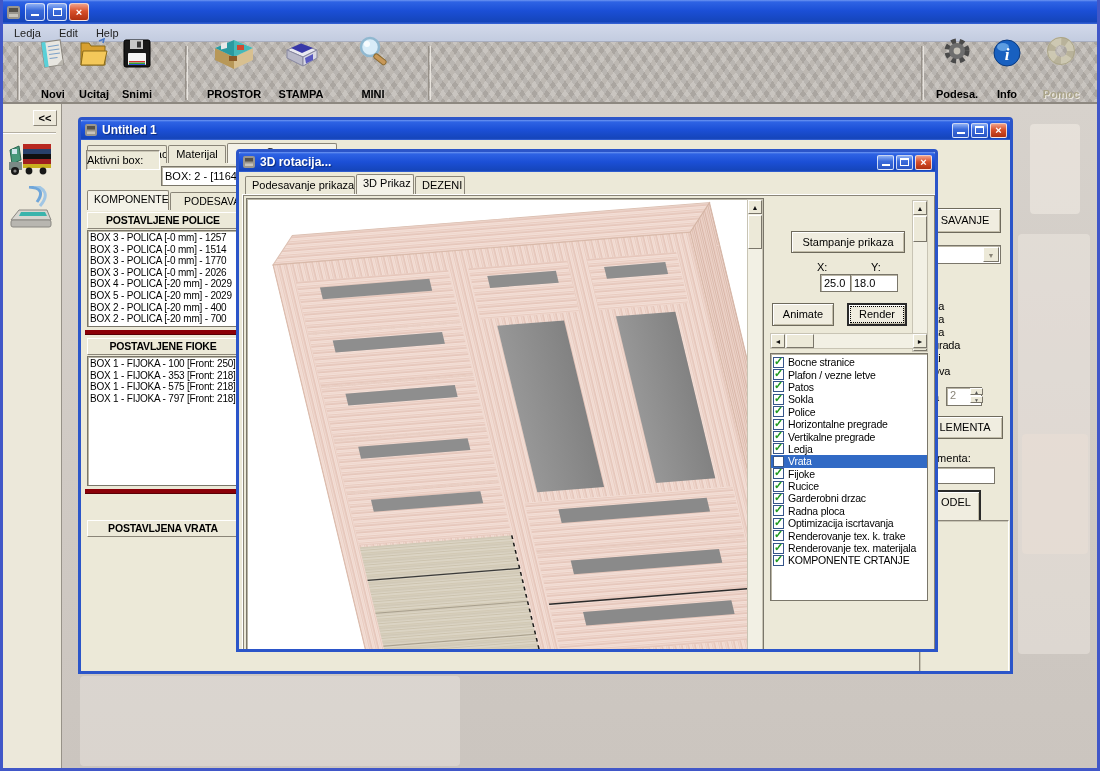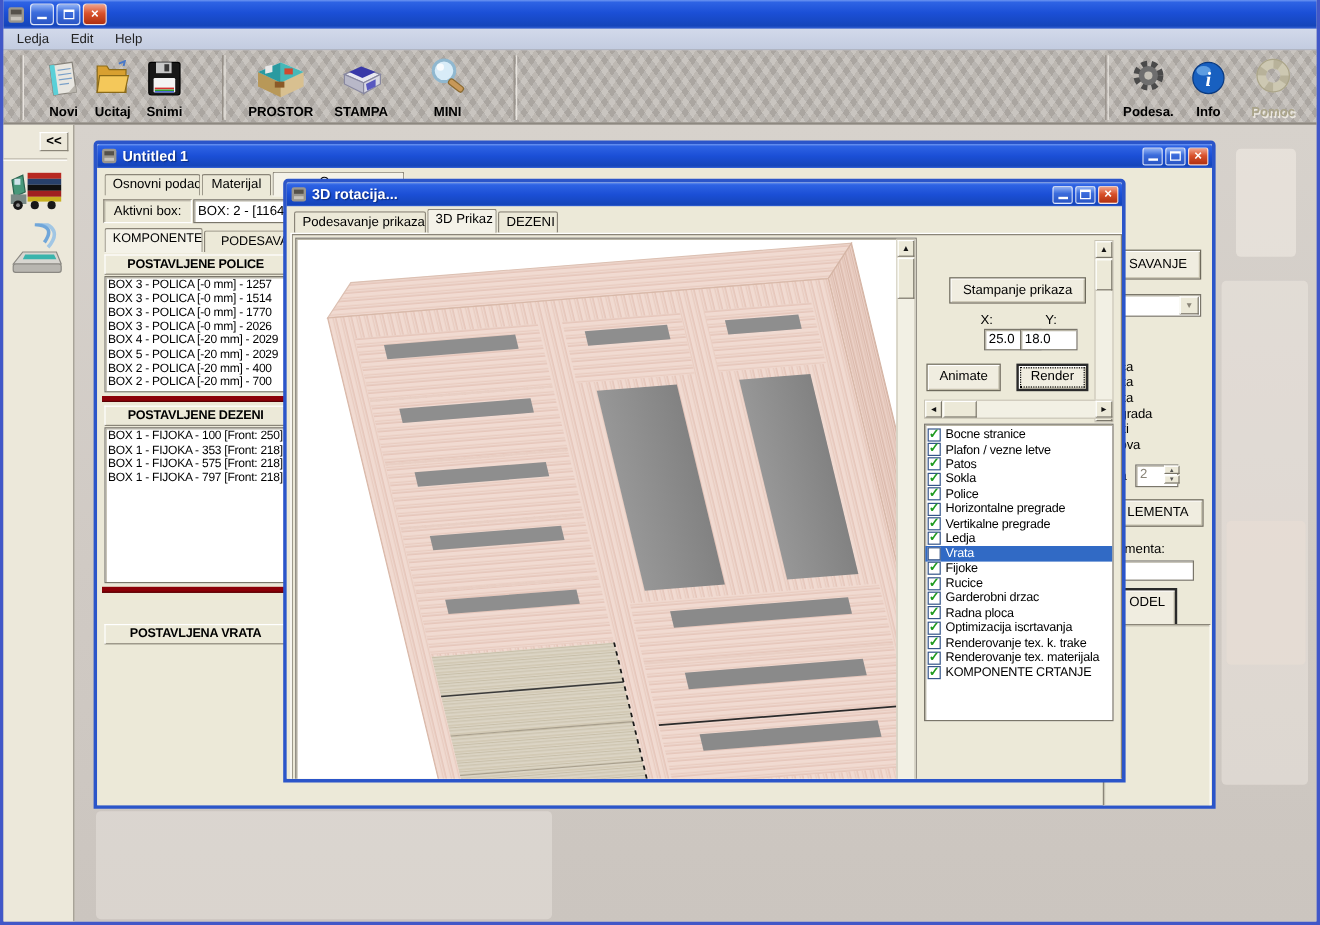--- a/index.html
+++ b/index.html
@@ -31,21 +31,21 @@
   .menuitem { padding:1px 8px; color:#222; }
   .toolbar { position:absolute; left:-3px; top:42px; width:1100px; height:62px;
     background:
       repeating-linear-gradient(125deg, rgba(255,255,255,.18) 0 5px, rgba(0,0,0,0) 5px 10px),
       repeating-linear-gradient(55deg, rgba(0,0,0,.10) 0 5px, rgba(0,0,0,0) 5px 10px),
       #bdb8b2;
     border-bottom:2px solid #8d8880; }
   .tgroove { position:absolute; top:4px; height:54px; width:3px; border-left:1px solid #969088; border-right:1px solid #e8e4de; }
   .tbtn { position:absolute; top:6px; width:58px; height:52px; display:flex; flex-direction:column; align-items:center; justify-content:flex-end; }
   .tbtn .ticon { height:34px; display:flex; align-items:flex-end; }
-  .tbtn .tlabel { font-weight:bold; font-size:11px; margin-top:6px; }
+  .tbtn .tlabel { font-weight:bold; font-size:11px; margin-top:18px; }
   .tbtn.disabled .tlabel { color:#aaa489; text-shadow:1px 1px 0 #ece8e0; }
 
   
   .clientbg { position:absolute; left:-3px; top:104px; width:1100px; height:664px;
     background:linear-gradient(180deg,#d7d2cc 0%,#d0cac4 55%,#cbc5bf 100%); }
   .bg-art { position:absolute; background:rgba(246,240,232,.5); border-radius:4px; }
 
   
   .sidebar { position:absolute; left:-3px; top:104px; width:62px; height:664px; background:#ece8da;
     border-right:1px solid #979288; }
@@ -307,41 +307,41 @@
             <span>×</span>
           </span>
       </span>
     </div>
     <div class="wbody">
 
       <div class="tab" style="left:6px; top:5px; width:80px;">Osnovni podaci</div>
       <div class="tab" style="left:87px; top:5px; width:58px;">Materijal</div>
       <div class="tab active" style="left:146px; top:5px; width:110px;">Osnov</div>
 
-      <div class="sunkenpanel" style="left:5px; top:26px; width:74px; height:20px; line-height:18px; text-align:center;">Aktivni box:</div>
+      <div class="sunkenpanel" style="left:5px; top:10px; width:74px; height:20px; line-height:18px; ">Aktivni box:</div>
       <div class="field" style="left:80px; top:26px; width:190px; height:20px; line-height:16px;">BOX: 2 - [1164mm</div>
 
       <div class="tab active" style="left:6px; top:52px; width:82px; font-size:10.5px;">KOMPONENTE</div>
       <div class="tab" style="left:89px; top:52px; width:92px; font-size:10.5px;">PODESAVAN</div>
 
       <div class="hdr" style="left:6px; top:72px; width:152px; height:17px;">POSTAVLJENE POLICE</div>
       <div class="listbox" style="left:6px; top:90px; width:152px; height:97px;">
 
       <div class="listrow">BOX 3 - POLICA [-0 mm] - 1257</div>
           <div class="listrow">BOX 3 - POLICA [-0 mm] - 1514</div>
           <div class="listrow">BOX 3 - POLICA [-0 mm] - 1770</div>
           <div class="listrow">BOX 3 - POLICA [-0 mm] - 2026</div>
           <div class="listrow">BOX 4 - POLICA [-20 mm] - 2029</div>
           <div class="listrow">BOX 5 - POLICA [-20 mm] - 2029</div>
           <div class="listrow">BOX 2 - POLICA [-20 mm] - 400</div>
           <div class="listrow">BOX 2 - POLICA [-20 mm] - 700</div>
         </div>
       <div class="sep-red" style="left:4px; top:190px; width:156px;"></div>
 
-      <div class="hdr" style="left:6px; top:198px; width:152px; height:17px;">POSTAVLJENE DEZENI</div>
+      <div class="hdr" style="left:6px; top:198px; width:152px; height:17px;">POSTAVLJENE FIOKE</div>
       <div class="listbox" style="left:6px; top:216px; width:152px; height:130px;">
 
       <div class="listrow">BOX 1 - FIJOKA - 100 [Front: 250]</div>
           <div class="listrow">BOX 1 - FIJOKA - 353 [Front: 218]</div>
           <div class="listrow">BOX 1 - FIJOKA - 575 [Front: 218]</div>
           <div class="listrow">BOX 1 - FIJOKA - 797 [Front: 218]</div>
         </div>
       <div class="sep-red" style="left:4px; top:349px; width:156px;"></div>
 
       <div class="hdr" style="left:6px; top:380px; width:152px; height:17px;">POSTAVLJENA VRATA</div>

